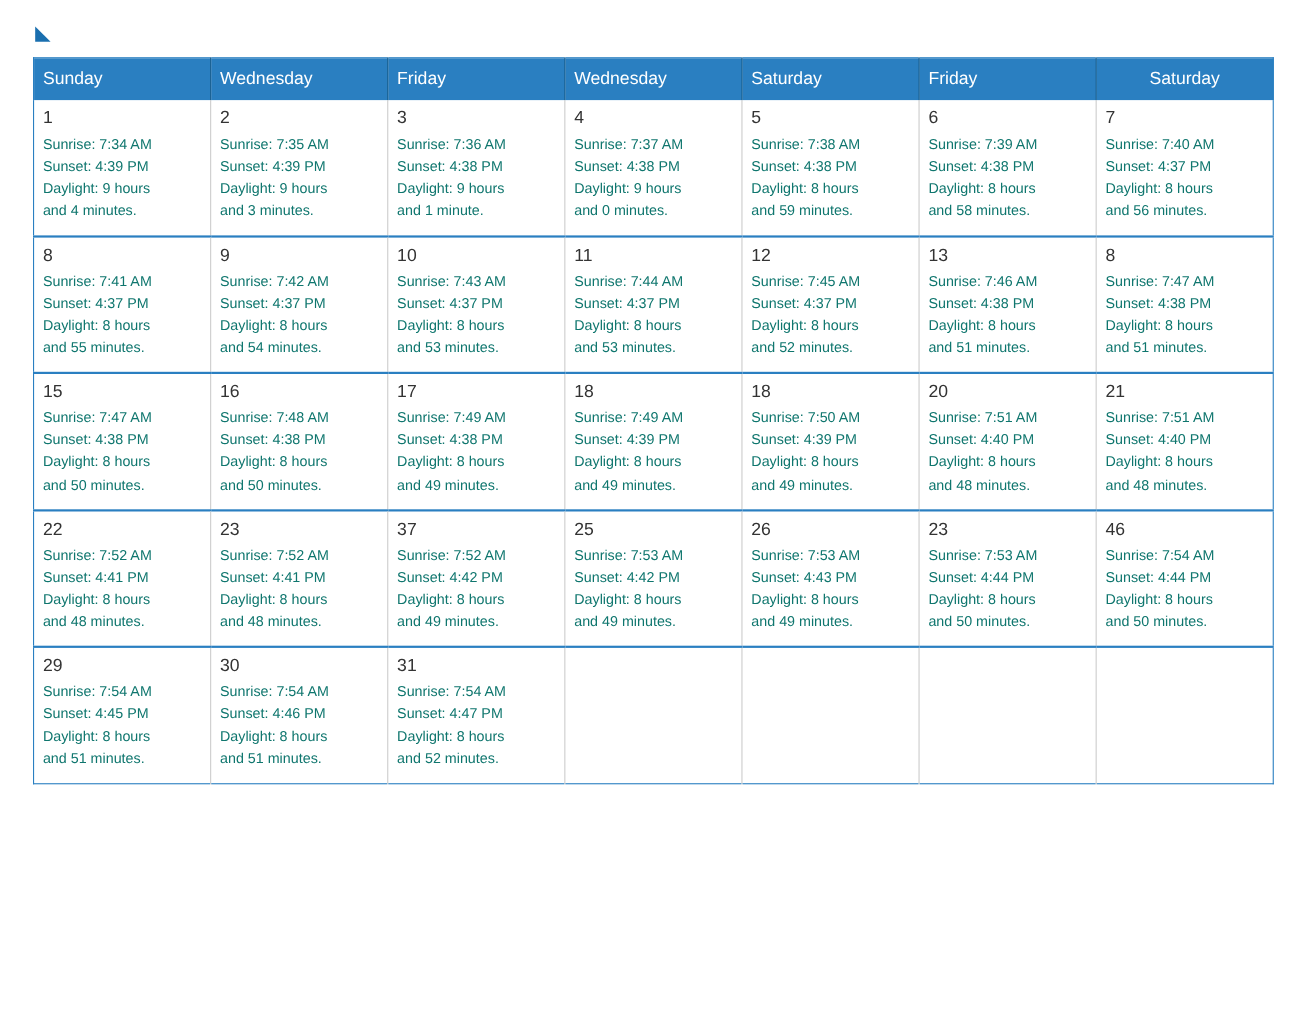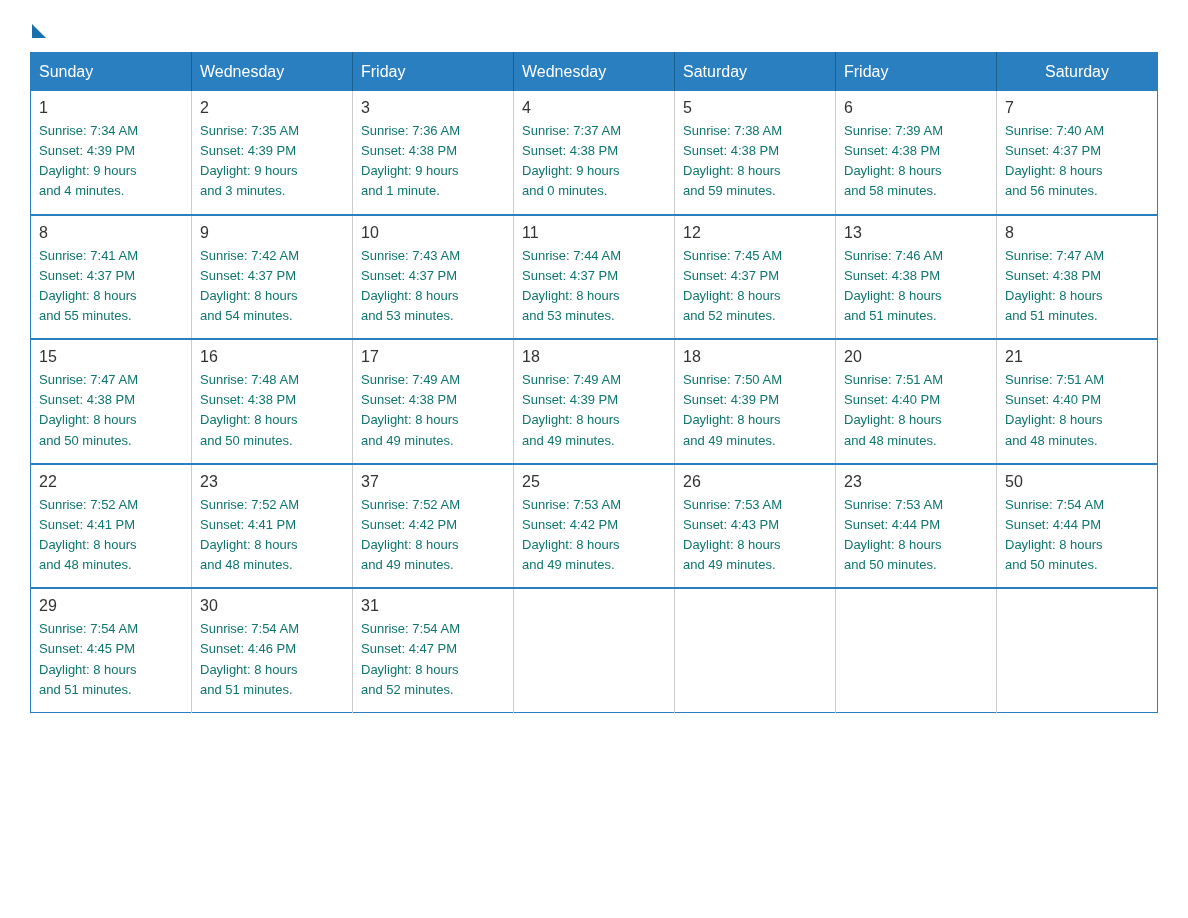--- a/index.html
+++ b/index.html
@@ -249,21 +249,21 @@
         </td>
         <td>
           <span class="day-number">26</span>
           <div class="day-info">Sunrise: 7:53 AM<br>Sunset: 4:43 PM<br>Daylight: 8 hours <br>and 49 minutes.</div>
         </td>
         <td>
           <span class="day-number">23</span>
           <div class="day-info">Sunrise: 7:53 AM<br>Sunset: 4:44 PM<br>Daylight: 8 hours <br>and 50 minutes.</div>
         </td>
         <td>
-          <span class="day-number">50</span>
+          <span class="day-number">46</span>
           <div class="day-info">Sunrise: 7:54 AM<br>Sunset: 4:44 PM<br>Daylight: 8 hours <br>and 50 minutes.</div>
         </td>
       </tr>
       <tr>
         <td>
           <span class="day-number">29</span>
           <div class="day-info">Sunrise: 7:54 AM<br>Sunset: 4:45 PM<br>Daylight: 8 hours <br>and 51 minutes.</div>
         </td>
         <td>
           <span class="day-number">30</span>

